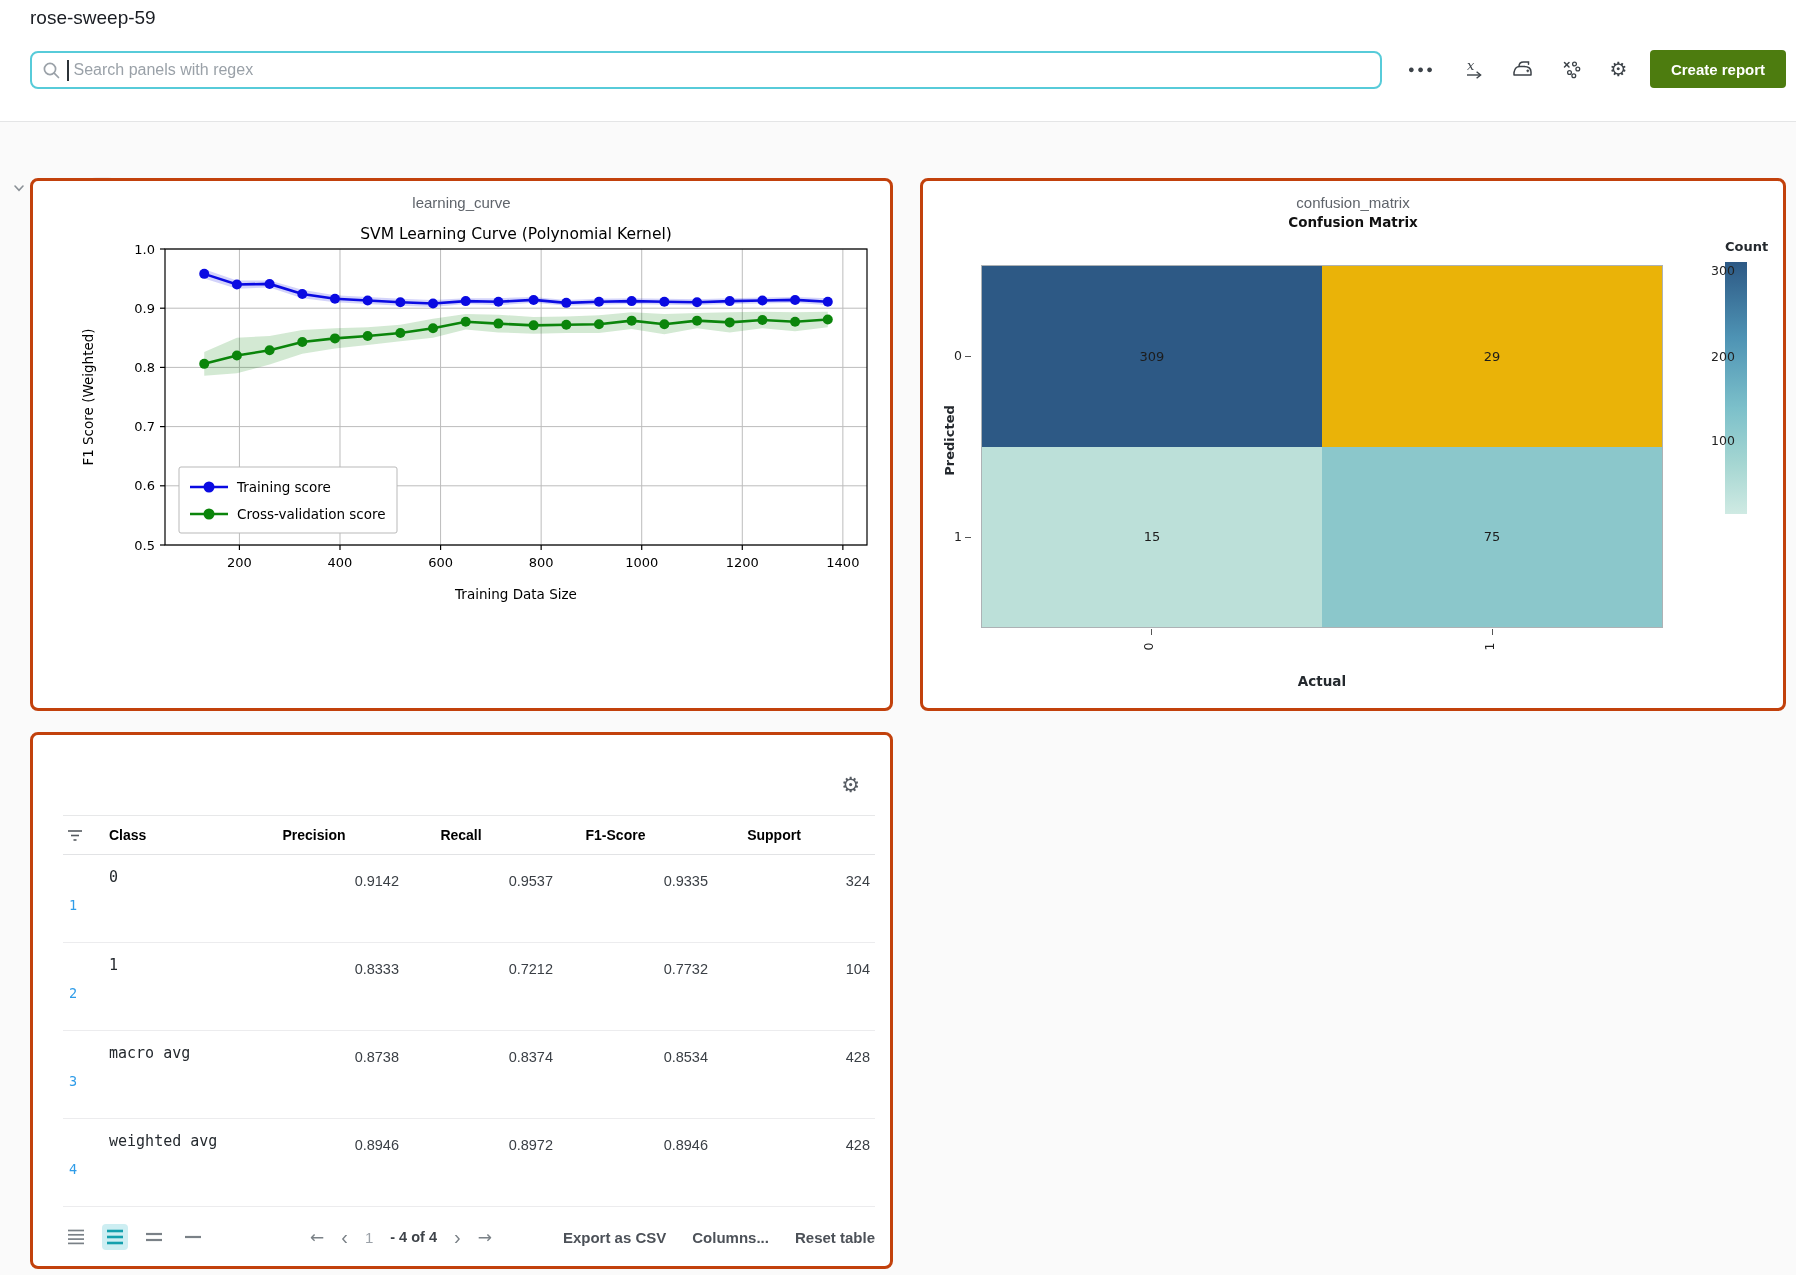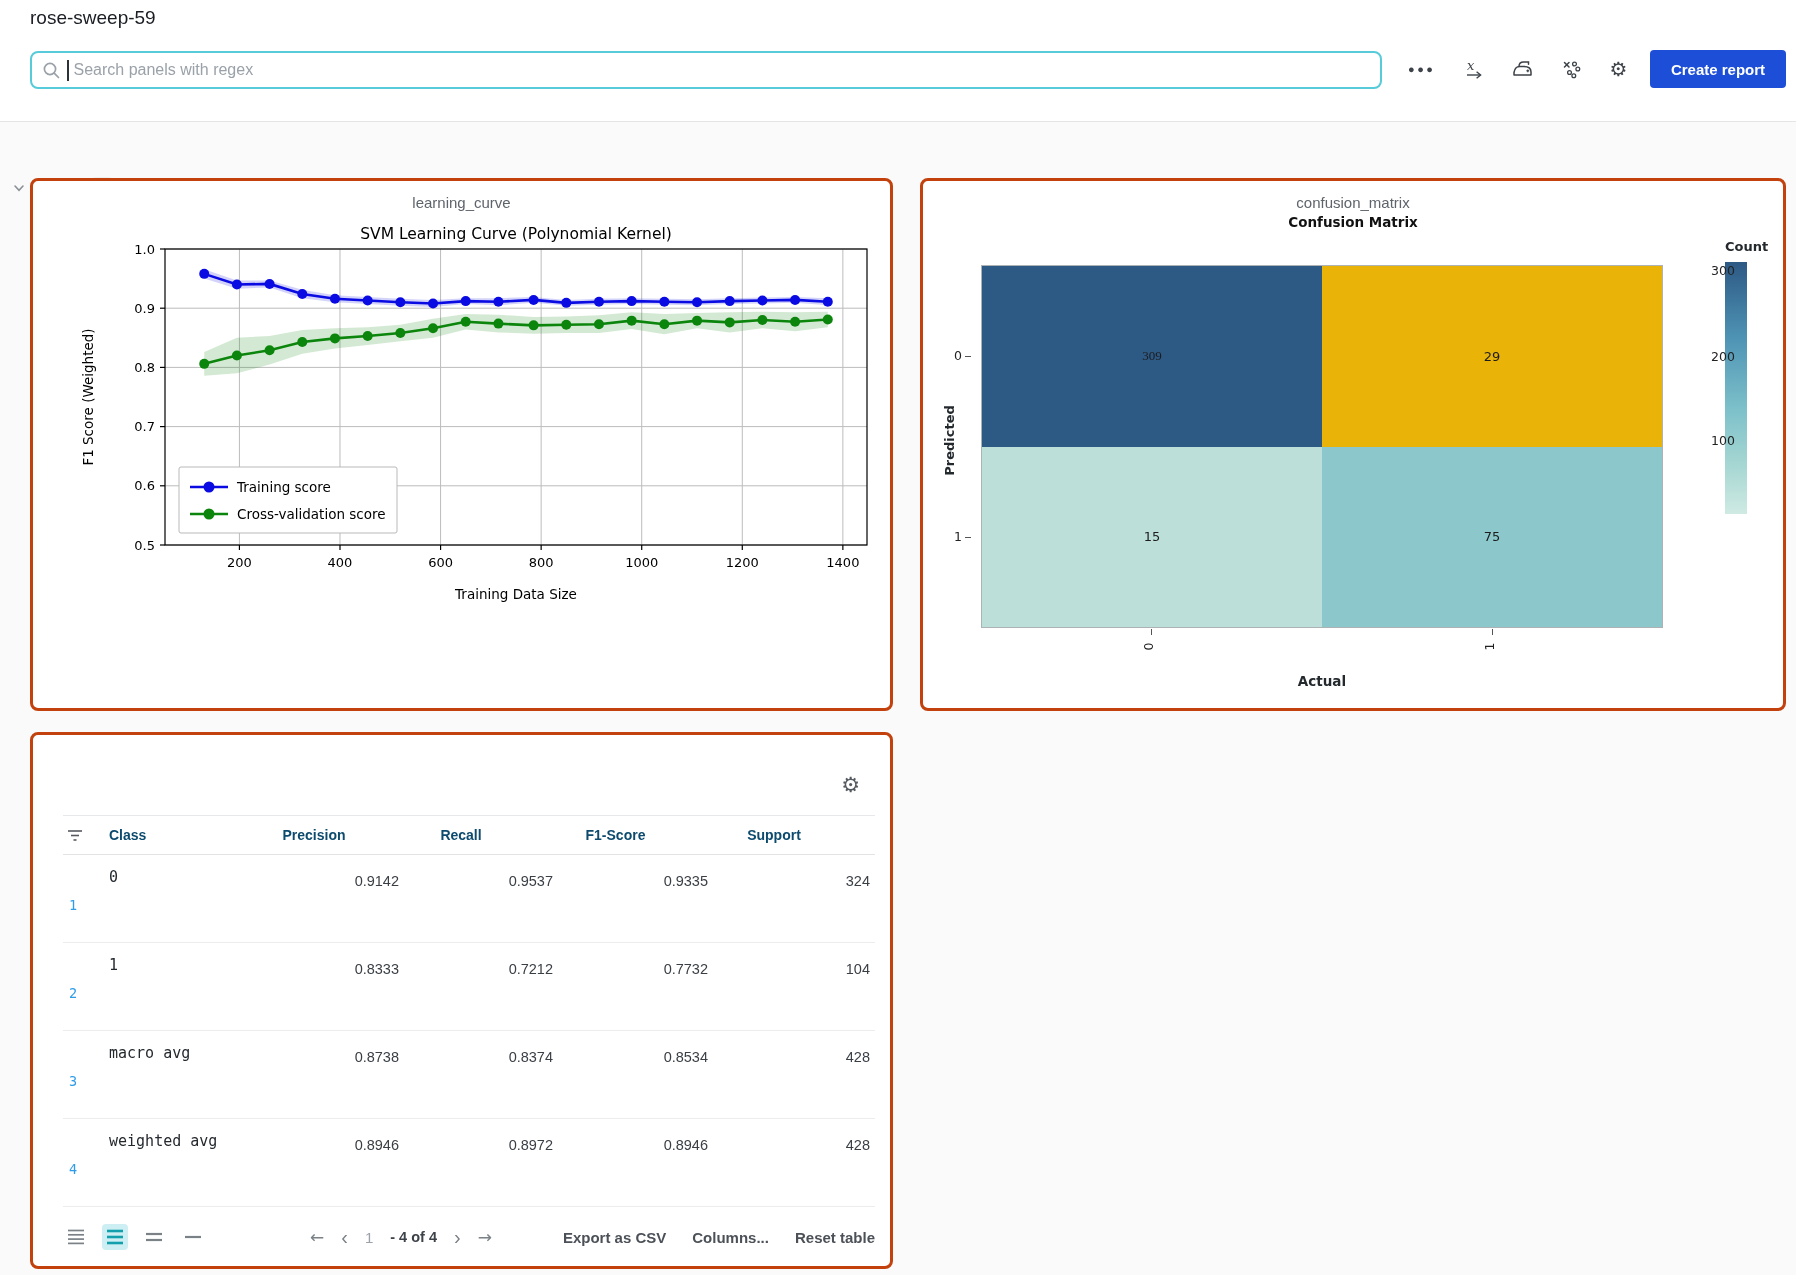--- a/index.html
+++ b/index.html
@@ -70,21 +70,21 @@
   .cb-wrap { position:absolute; left:760px; top:58px; width:100px;padding-left:42px; }
   .cb-title { font-family:"DejaVu Sans",sans-serif; font-weight:bold; font-size:13px; margin-bottom:8px; }
   .cb-bar { width:22px; height:252px; background:linear-gradient(180deg,#2d5985 0%,#4e93b4 30%,#7cc0ca 58%,#a5d6d2 80%,#cfeae3 100%); }
   .cb-tick { position:absolute; left:28px; font-family:"DejaVu Sans",sans-serif; font-size:12.5px; color:#222; }
   .cb-t0 { top:24px; } .cb-t1 { top:110px; } .cb-t2 { top:194px; }
   
   .tp-gear { position:absolute; top:40px; right:30px; font-family:"DejaVu Sans",sans-serif; font-size:21px; color:#565b62; cursor:pointer; line-height:1; }
   .tp-table { position:absolute; left:30px; top:80px; width:812px; }
   .tp-grid { display:grid; grid-template-columns:46px 150px 140px 154px 155px 162px; }
   .tp-header-row { height:40px; align-items:center; border-top:1px solid #e7e8e9; border-bottom:1px solid #e2e3e5; }
-  .th { font-weight:700; font-size:14px; color:#0c4a6e; }
+  .th { font-weight:700; font-size:14px; color:#000000; }
   .th-class { text-align:left; }
   .th-num { text-align:center; padding-right:30px; }
   .filter-cell { display:flex; align-items:center; padding-left:4px; cursor:pointer; }
   .tp-row { height:88px; align-items:start; border-bottom:1px solid #ececee; position:relative; }
   .row-idx { color:#2f9ce8; font-size:13.5px; font-family:"DejaVu Sans Mono",monospace; padding:42px 0 0 6px; }
   .td-class { font-family:"DejaVu Sans Mono",monospace; font-size:15px; color:#24292e; padding-top:13px; }
   .td-num { font-size:14.5px; color:#3a3f45; text-align:right; padding-top:18px; }
   .tp-footer { position:absolute; left:30px; top:473px; width:812px; height:58px; display:flex; align-items:center; }
   .view-icons { display:flex; align-items:center; gap:13px; }
   .view-icon { display:flex; align-items:center; justify-content:center; width:26px; height:26px; border-radius:4px; cursor:pointer; }
@@ -140,21 +140,21 @@
         <circle cx="16.8" cy="10" r="1.9" fill="none" stroke="#3c4248" stroke-width="1.3"></circle>
         <circle cx="8.5" cy="13.5" r="1.9" fill="none" stroke="#3c4248" stroke-width="1.3"></circle>
         <circle cx="12.8" cy="16.8" r="1.9" fill="none" stroke="#3c4248" stroke-width="1.3"></circle>
       </svg>
   </span>
   <span class="tb-icon">
       <span class="gear-glyph">⚙</span>
     </span>
 </div>
 
-<button class="create-report-btn" id="create-report" style="background: #1d4ed8;">Create report</button>
+<button class="create-report-btn" id="create-report" style="background: #4d7c0f;">Create report</button>
 
 <div class="media-bg"></div>
 
 <div class="media-header">
   <span class="media-chevron">
     <svg width="14" height="14" viewBox="0 0 14 14">
         <path d="M3 5 L7 9.4 L11 5" fill="none" stroke="#8a9096" stroke-width="1.6" stroke-linecap="round"></path>
       </svg>
   </span>
   <span class="media-label">Media</span>
@@ -295,21 +295,21 @@
 
 <div class="panel cm-panel">
   <div class="panel-title">confusion_matrix</div>
   <div class="cm-chart-title">Confusion Matrix</div>
 
   <div class="cm-ylabel">Predicted</div>
   <div class="cm-ytick" style="top:167px;">0</div>
   <div class="cm-ytick" style="top:348px;">1</div>
 
   <div class="cm-area">
-    <div class="cm-cell" style="background: rgb(45, 89, 133); font-family: Liberation Serif, serif;">
+    <div class="cm-cell" style="background: rgb(45, 89, 133);">
         <span>309</span>
       </div>
     <div class="cm-cell" style="background: #eab308;">
         <span>29</span>
       </div>
     <div class="cm-cell" style="background: rgb(188, 224, 217);">
         <span>15</span>
       </div>
     <div class="cm-cell" style="background: rgb(139, 199, 203);">
         <span>75</span>

